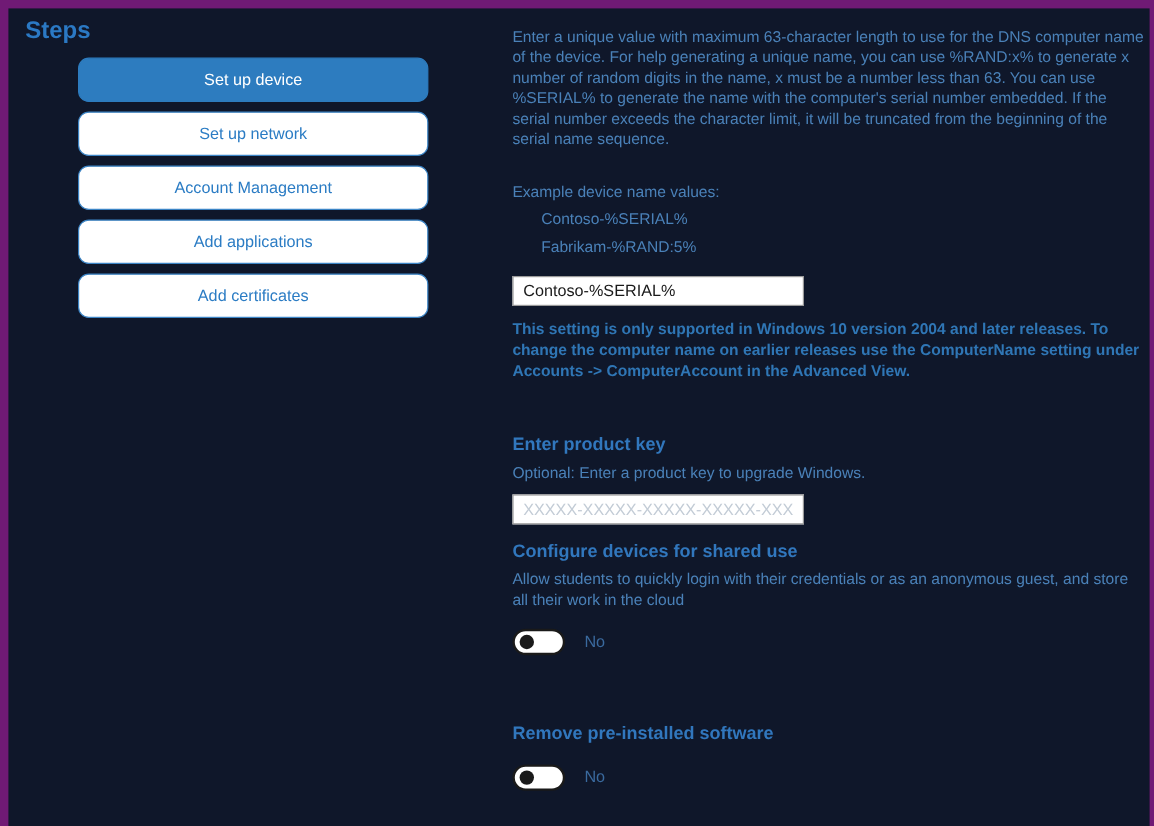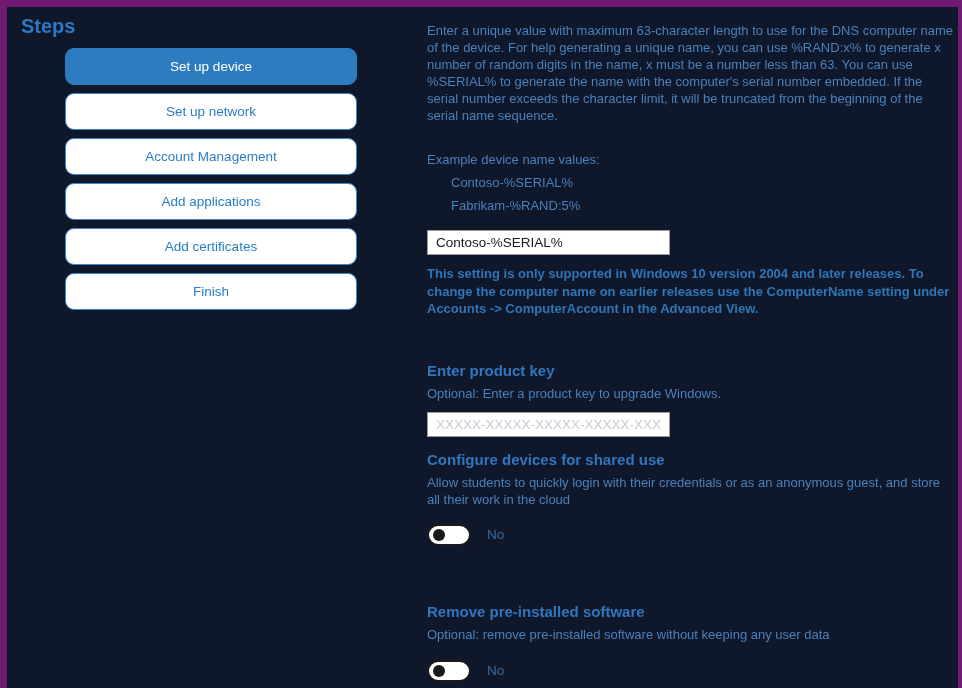--- a/index.html
+++ b/index.html
@@ -152,23 +152,20 @@
     </div>
     <div class="step-btn">
       <span>Account Management</span>
     </div>
     <div class="step-btn">
       <span>Add applications</span>
     </div>
     <div class="step-btn">
       <span>Add certificates</span>
     </div>
-    <div class="step-btn">
-      <span>Finish</span>
-    </div>
   </div>
 
   <div class="content">
 
     <p class="desc">Enter a unique value with maximum 63-character length to use for the DNS computer name of the device. For help generating a unique name, you can use %RAND:x% to generate x number of random digits in the name, x must be a number less than 63. You can use %SERIAL% to generate the name with the computer's serial number embedded. If the serial number exceeds the character limit, it will be truncated from the beginning of the serial name sequence.</p>
     <div class="examples-label">Example device name values:</div>
     <div class="example-value">Contoso-%SERIAL%</div>
     <div class="example-value">Fabrikam-%RAND:5%</div>
     <input type="text" class="text-input" value="Contoso-%SERIAL%" style="">
     <p class="note">This setting is only supported in Windows 10 version 2004 and later releases. To change the computer name on earlier releases use the ComputerName setting under Accounts -&gt; ComputerAccount in the Advanced View.</p>
@@ -180,21 +177,20 @@
     <div class="section-heading h-shared">Configure devices for shared use</div>
     <p class="desc-small">Allow students to quickly login with their credentials or as an anonymous guest, and store all their work in the cloud</p>
     <div class="toggle-row">
       <div class="toggle">
         <div class="toggle-knob"></div>
       </div>
       <span class="toggle-label">No</span>
     </div>
 
     <div class="section-heading h-remove">Remove pre-installed software</div>
-    <p class="desc-small">Optional: remove pre-installed software without keeping any user data</p>
     <div class="toggle-row second">
       <div class="toggle">
         <div class="toggle-knob"></div>
       </div>
       <span class="toggle-label">No</span>
     </div>
 
   </div>
 </div>
 

